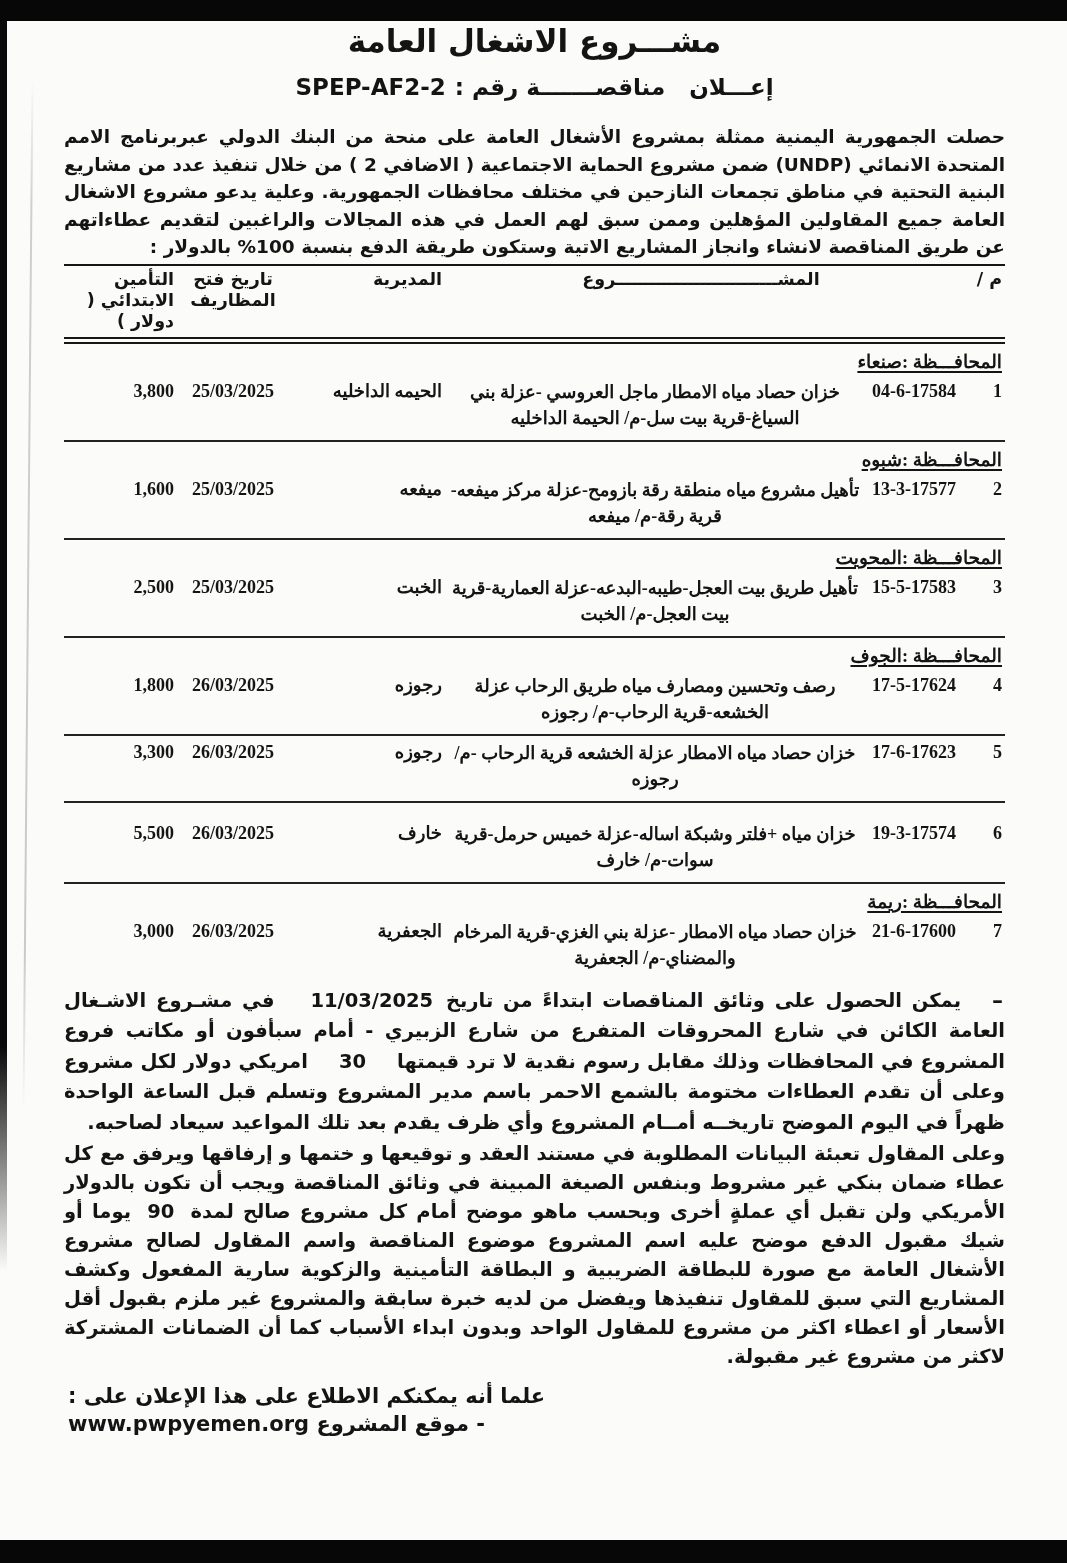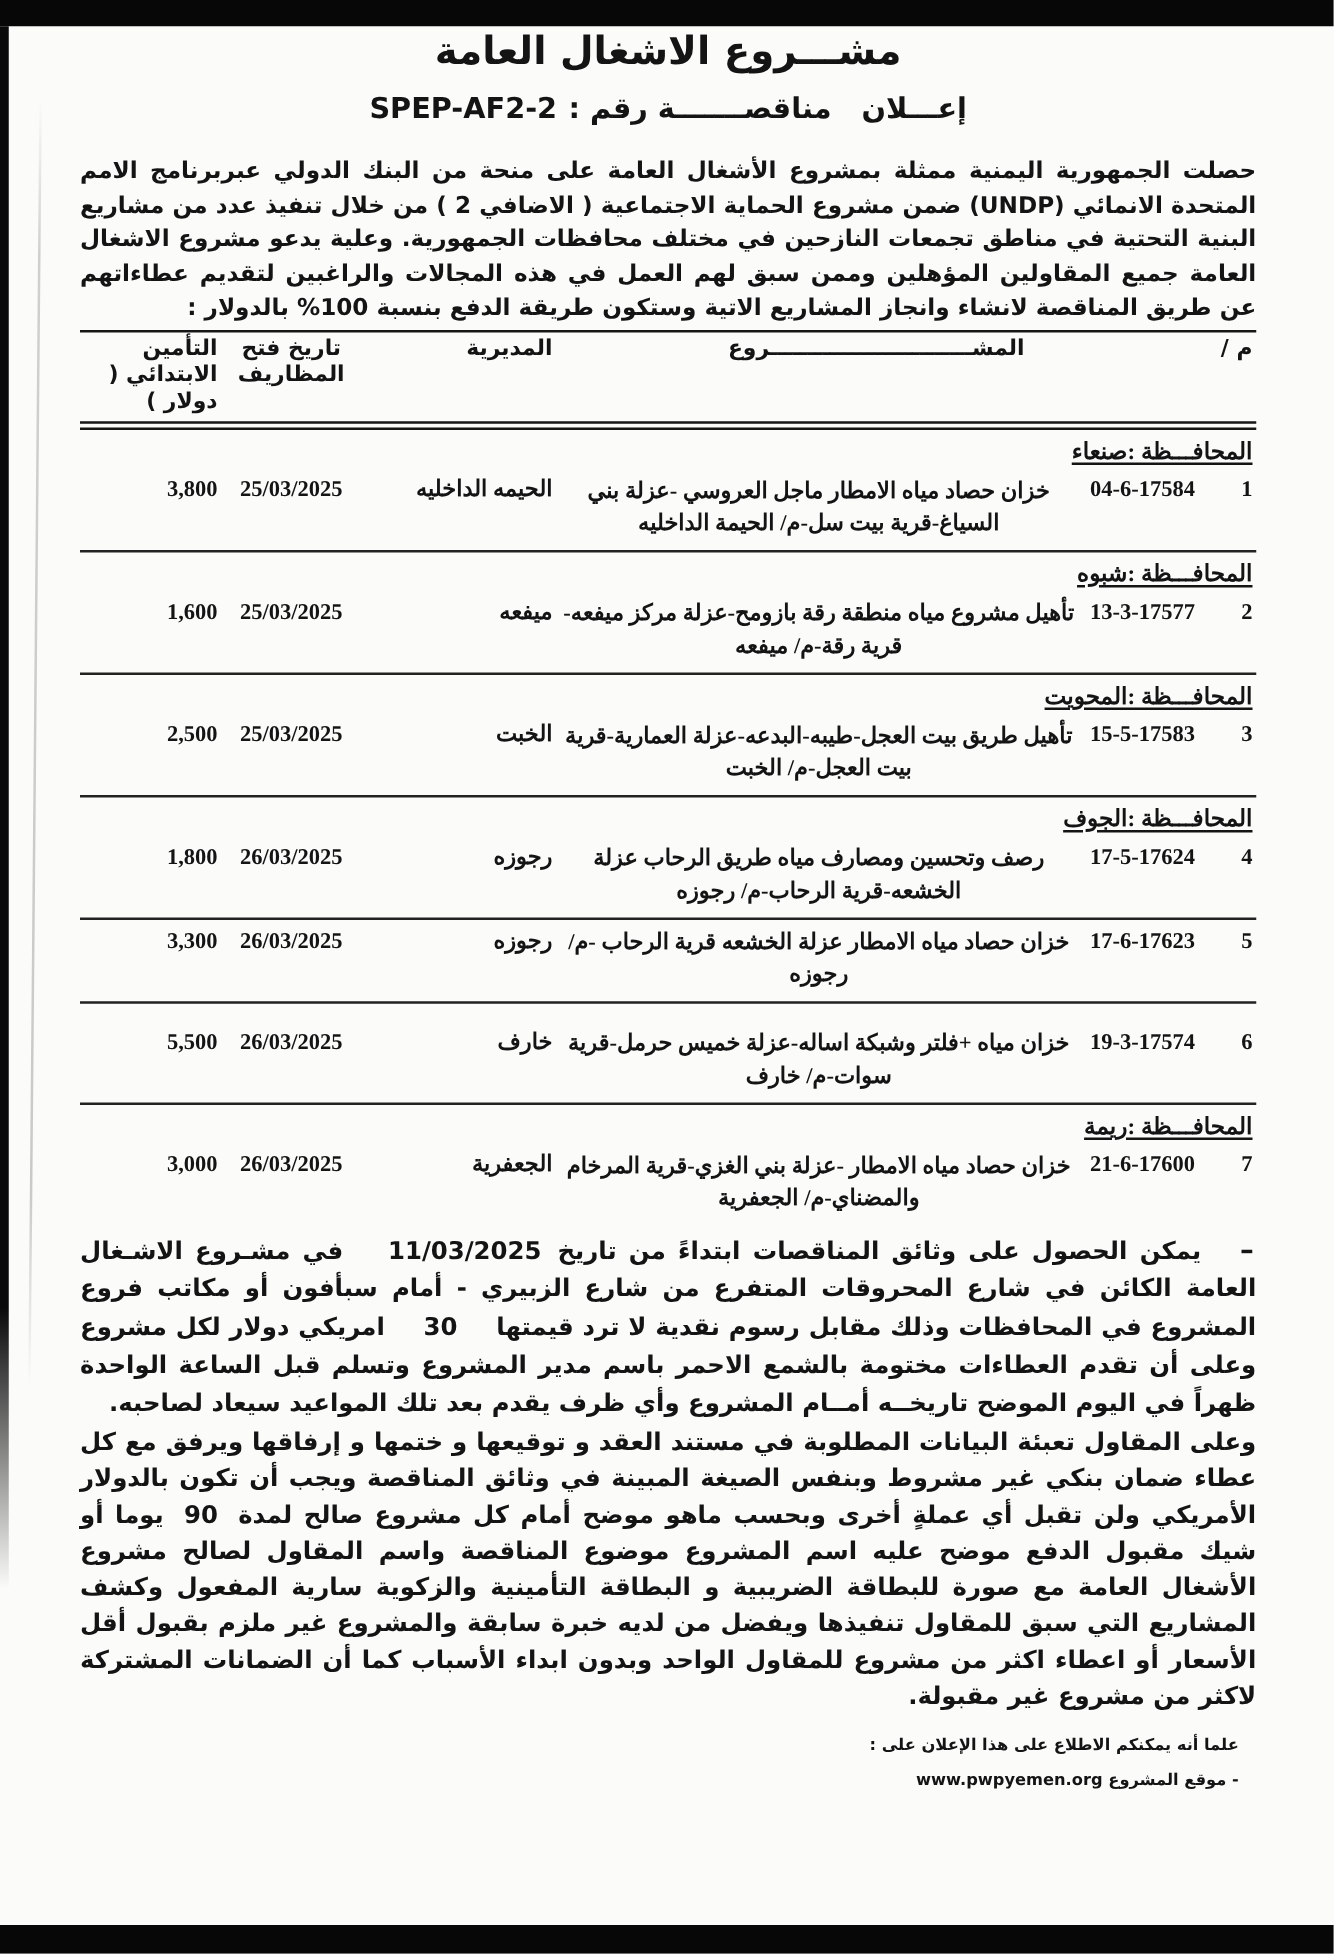--- a/index.html
+++ b/index.html
@@ -53,22 +53,22 @@
   .dash-marker{position:absolute;right:2px;top:0;font-size:22px;line-height:30px;}
   .para{font-size:19.5px;text-align:justify;text-align-last:right;}
   .p1{line-height:30.5px;text-indent:44px;}
   .p2{line-height:29px;margin-top:1px;}
   .p3{margin-top:20px;font-size:19.5px;line-height:30px;text-align:center;}
   .num-ltr{direction:ltr;unicode-bidi:isolate;}
   .gap-date{margin-left:26px;margin-right:3px;}
   .gap-fee{margin:0 24px;}
   .gap-days{margin:0 7px;}
 
-  .footer{margin-top:12px;text-align:right;padding-left:4px;padding-right:14px;
-    font-size:13px;line-height:27.5px;}
+  .footer{margin-top:12px;text-align:left;padding-left:4px;padding-right:14px;
+    font-size:21px;line-height:27.5px;}
   .footer div{white-space:nowrap;}
 </style>
 </head>
 <body>
 
 <div class="bar-top"></div>
 <div class="edge-left"></div>
 <div class="scan-line"></div>
 
 <div class="content">

